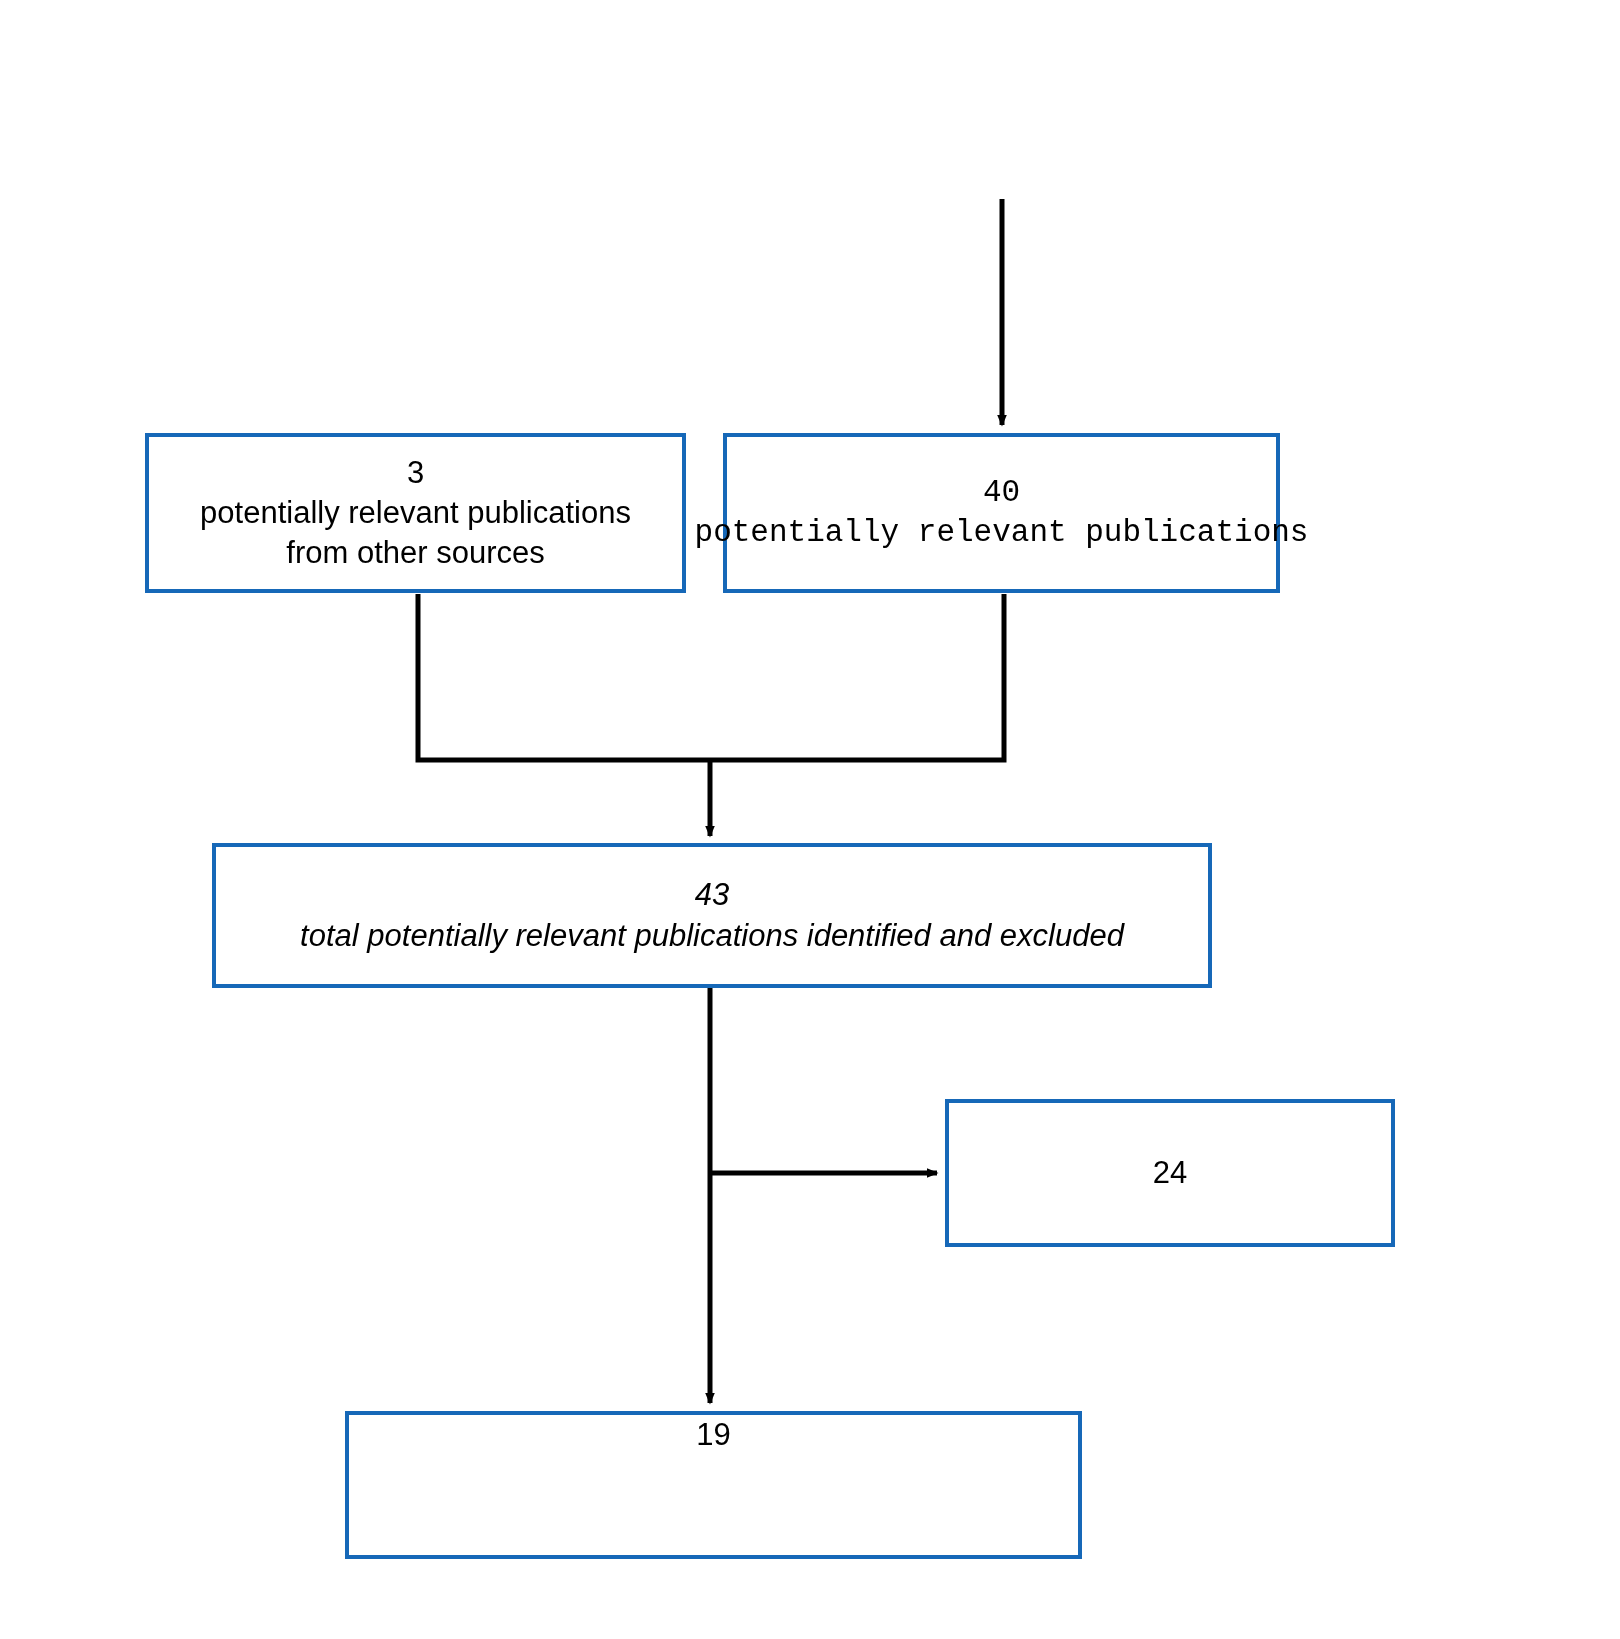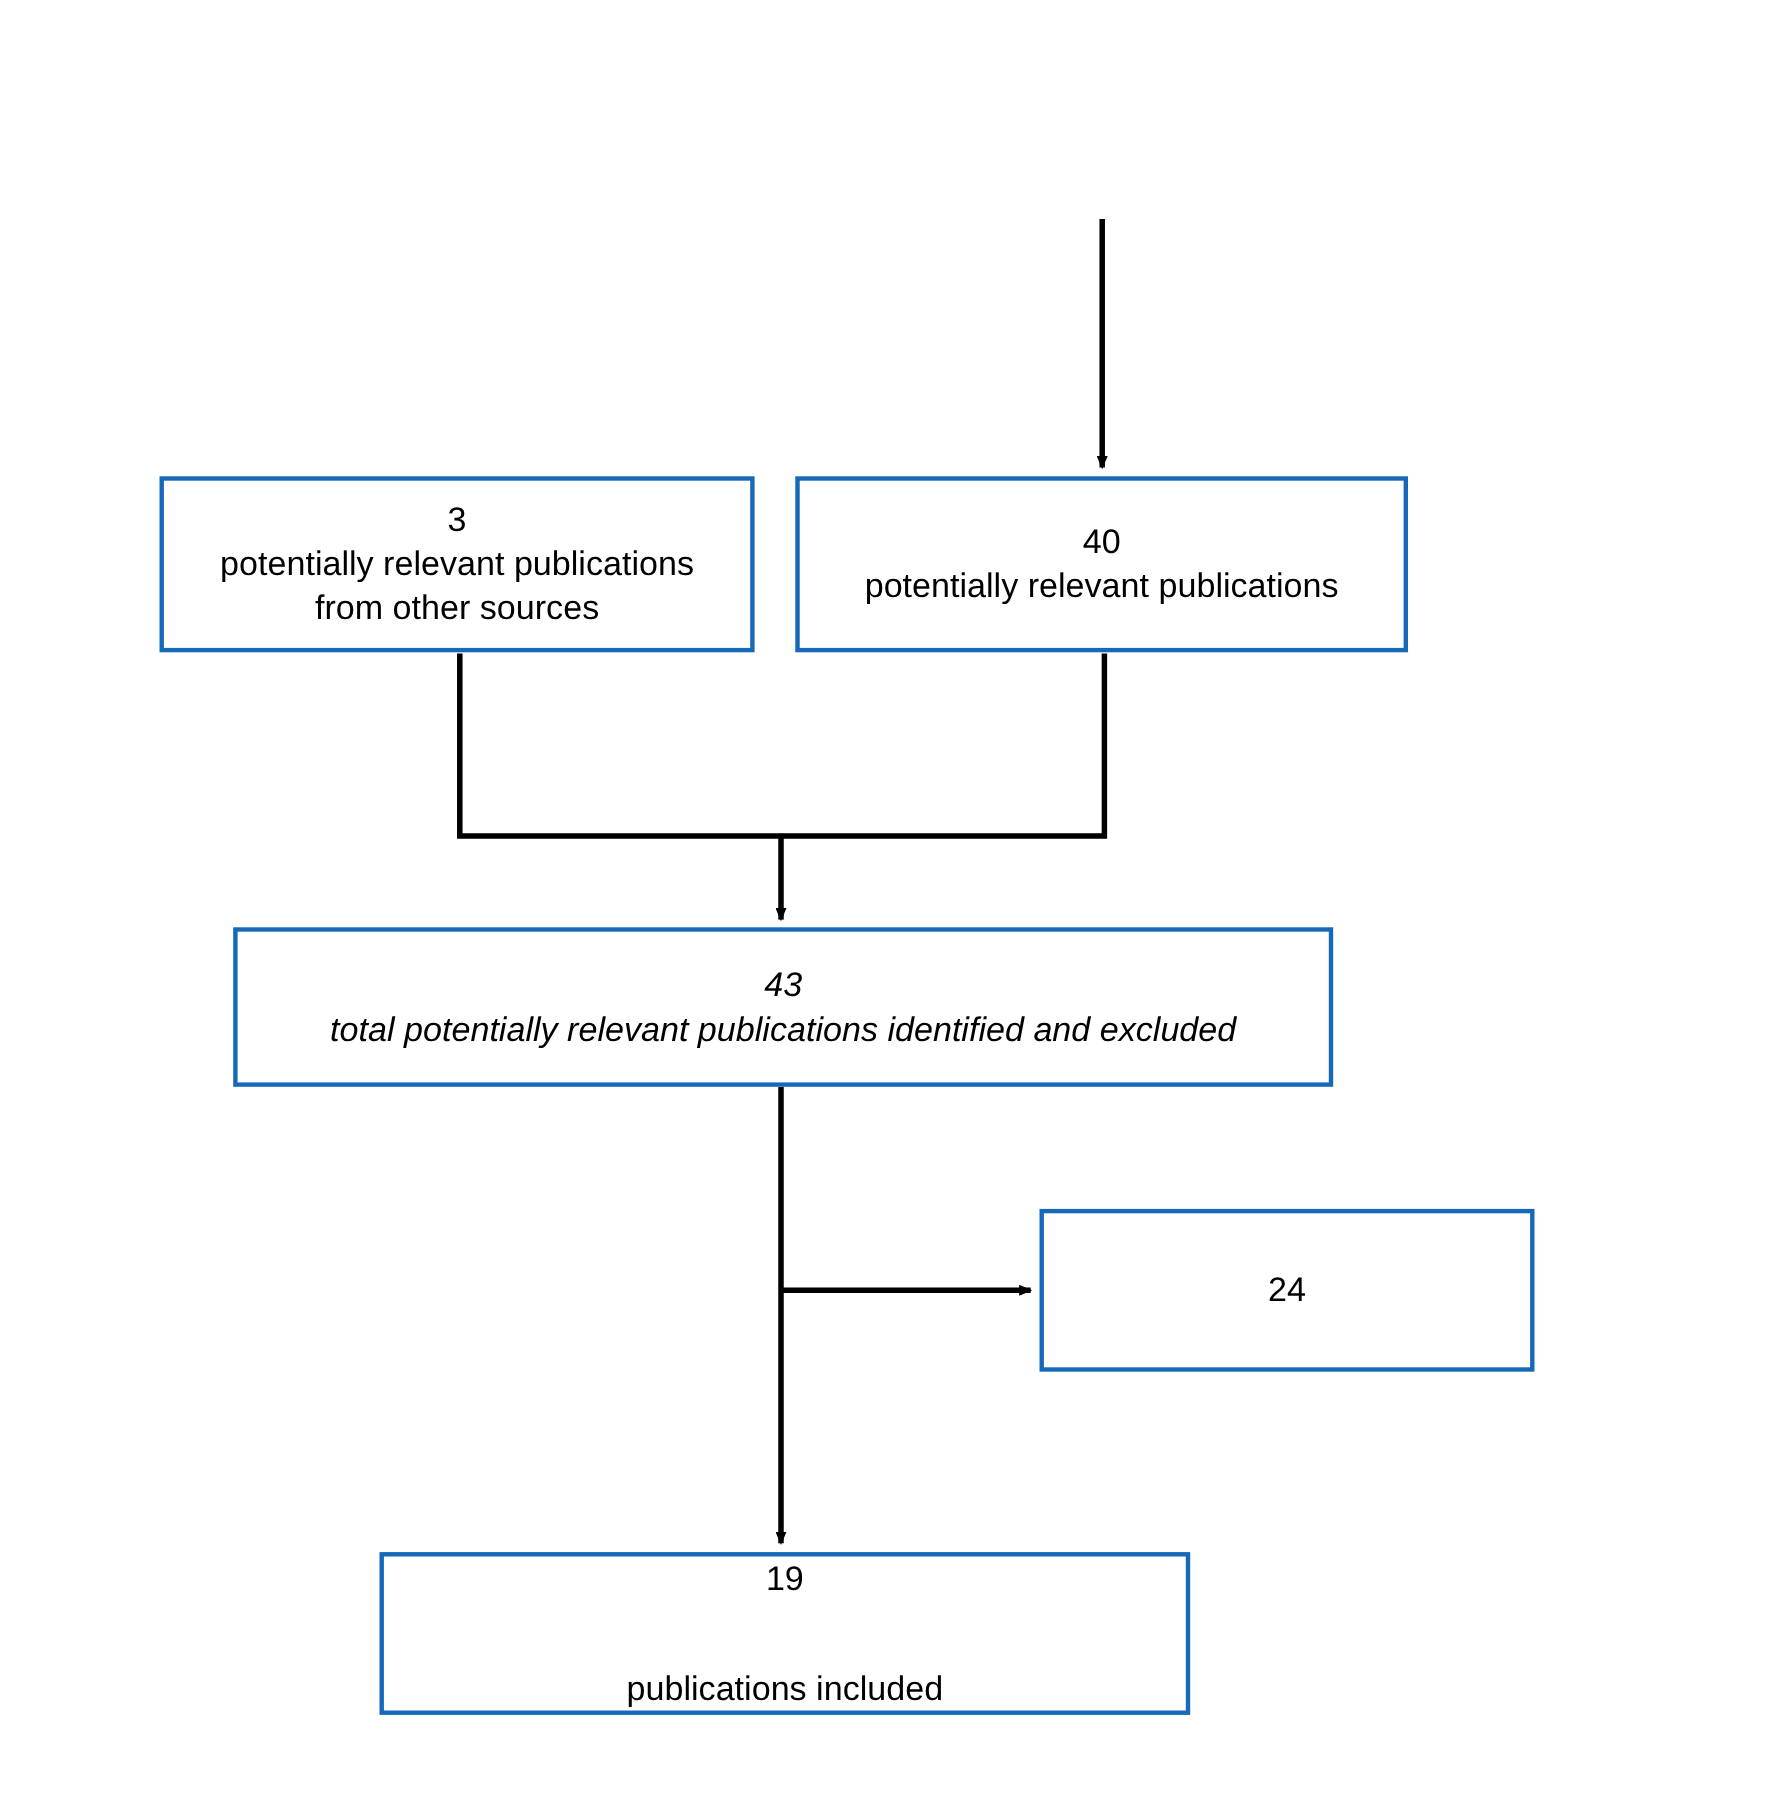--- a/index.html
+++ b/index.html
@@ -42,21 +42,21 @@
     line-height: 1.30;
     z-index: 2;
   }
   .node .line {
     display: block;
     white-space: nowrap;
   }
   
   #node-identified   { left: 808px;  top: 12px;   width: 440px; height: 187px; }
   #node-other        { left: 145px;  top: 433px;  width: 541px; height: 160px; }
-  #node-screened     { left: 723px;  top: 433px;  width: 557px; height: 160px; }
+  #node-screened     { left: 723px;  top: 433px;  width: 557px; height: 160px; font-family: Liberation Mono, monospace; }
   #node-total        { left: 212px;  top: 843px;  width: 1000px; height: 145px; font-style: italic; }
   #node-excluded     { left: 945px;  top: 1099px; width: 450px; height: 148px; }
   #node-included     { left: 345px;  top: 1411px; width: 737px; height: 148px; justify-content: space-between; }
 </style>
 </head>
 <body>
 
 <div id="flow-root">
 
   <svg class="connectors" viewBox="0 0 1620 1639" width="1620" height="1639" xmlns="http://www.w3.org/2000/svg">
@@ -95,16 +95,15 @@
     <span class="line">43</span>
     <span class="line">total potentially relevant publications identified and excluded</span>
   </div>
 
   <div class="node" id="node-excluded">
     <span class="line">24</span>
   </div>
 
   <div class="node" id="node-included">
     <span class="line">19</span>
-    <span class="line">publications included</span>
   </div>
 
 </div>
 
 </body></html>

